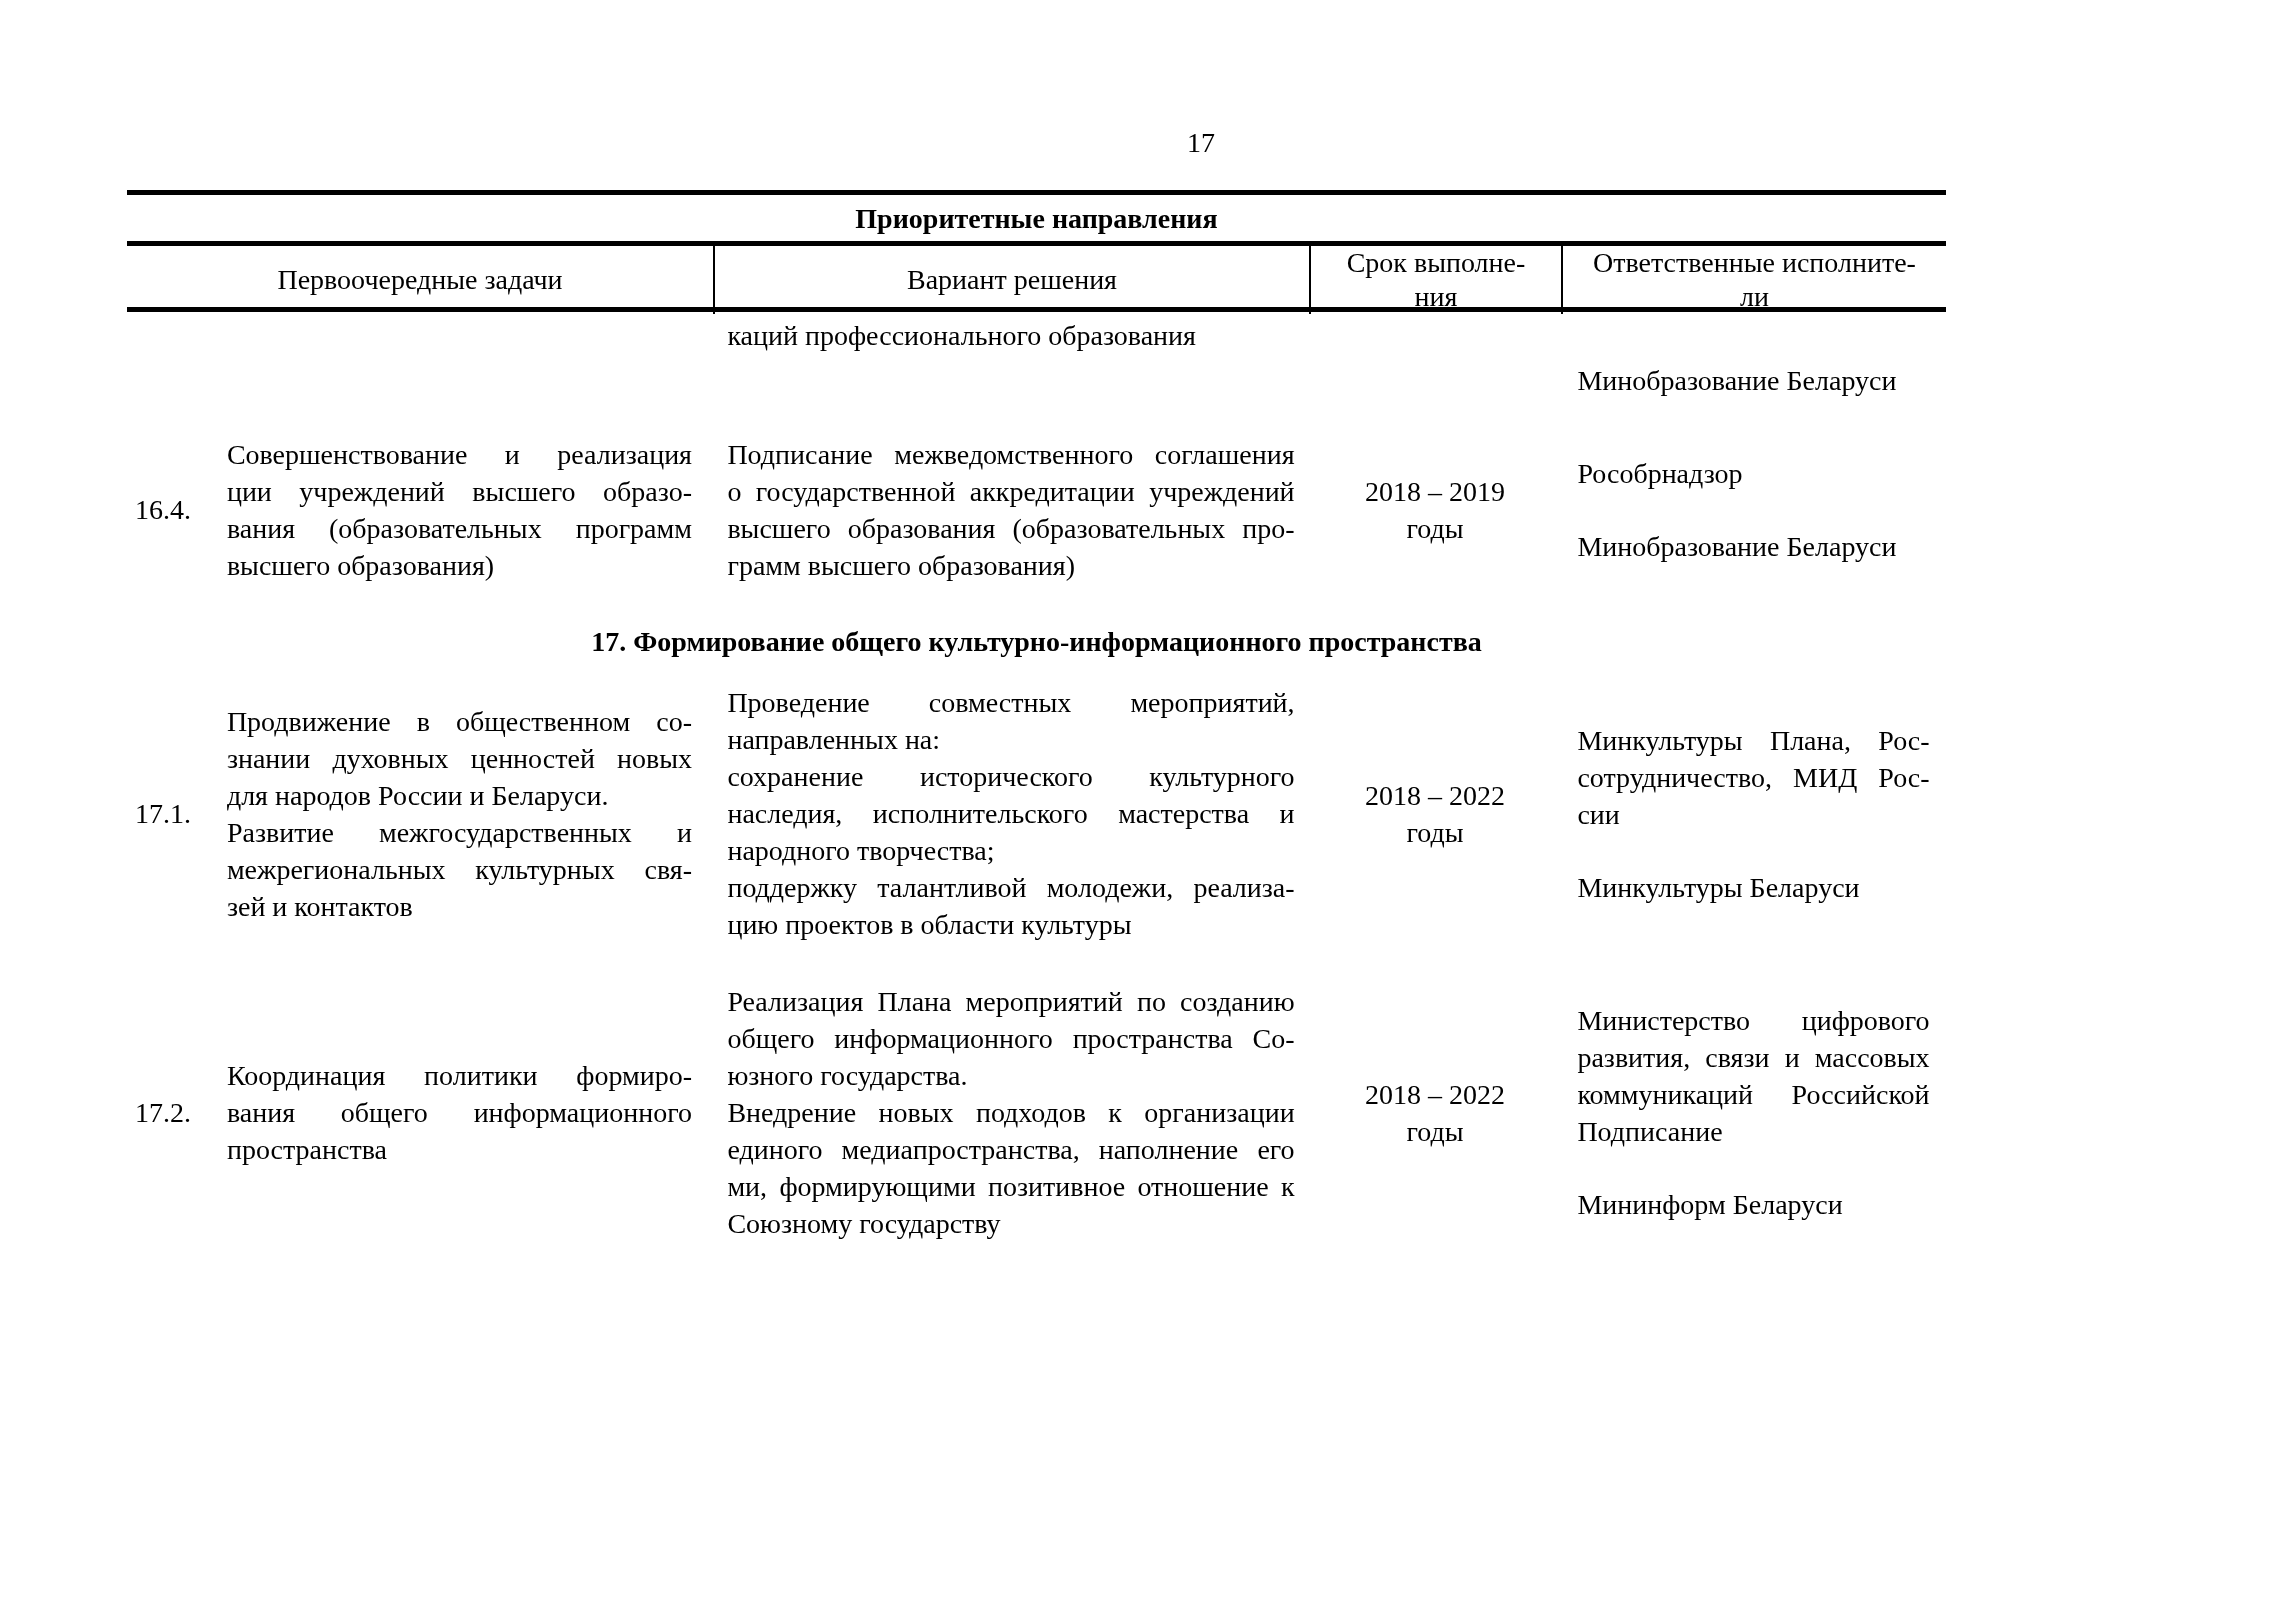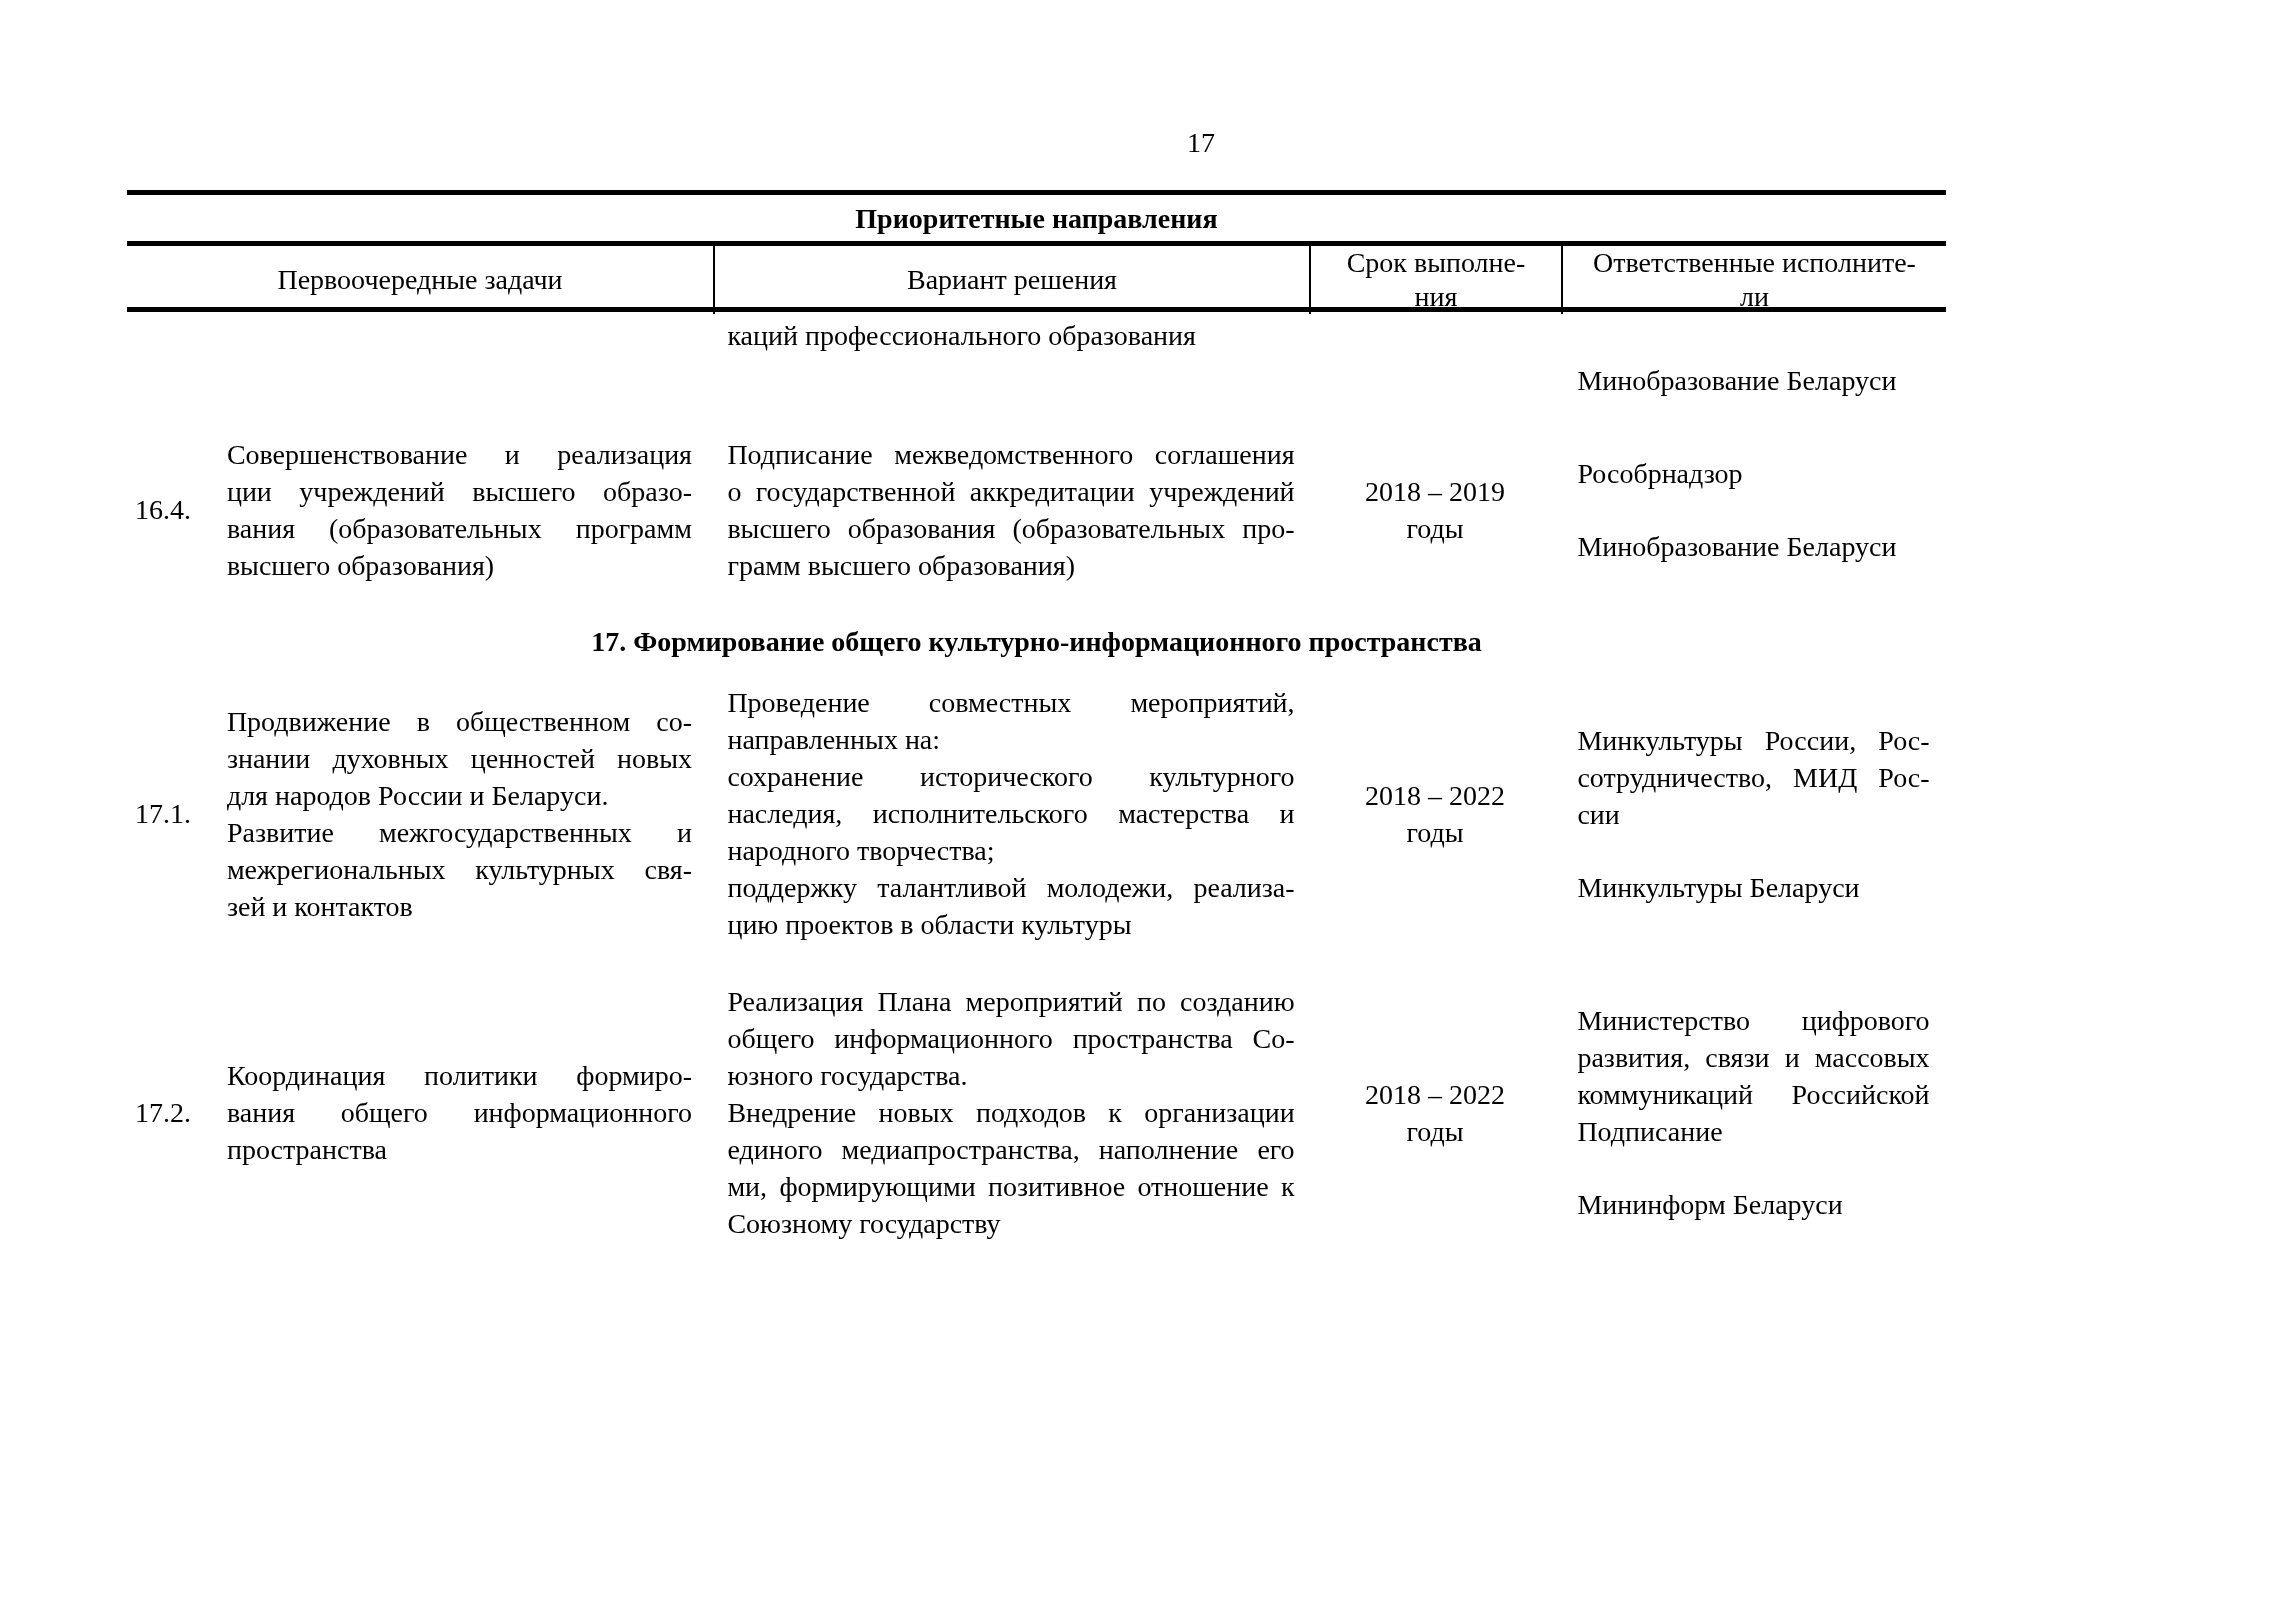--- a/index.html
+++ b/index.html
@@ -183,21 +183,21 @@
               <div class="ln">поддержку талантливой молодежи, реализа-</div>
               <div class="ln">цию проектов в области культуры</div>
             </div>
         </div>
         <div class="cell c3">
           <div class="term">2018 – 2022
 годы</div>
         </div>
         <div class="cell c4">
           <div class="para just">
-              <div class="ln">Минкультуры России, Рос-</div>
+              <div class="ln">Минкультуры Плана, Рос-</div>
               <div class="ln">сотрудничество, МИД Рос-</div>
               <div class="ln">сии</div>
             </div>
           <div class="para left">Минкультуры Беларуси</div>
         </div>
       </div>
 
       <div class="row row-172">
         <div class="cell c1">
           <div class="num">17.2.</div>

